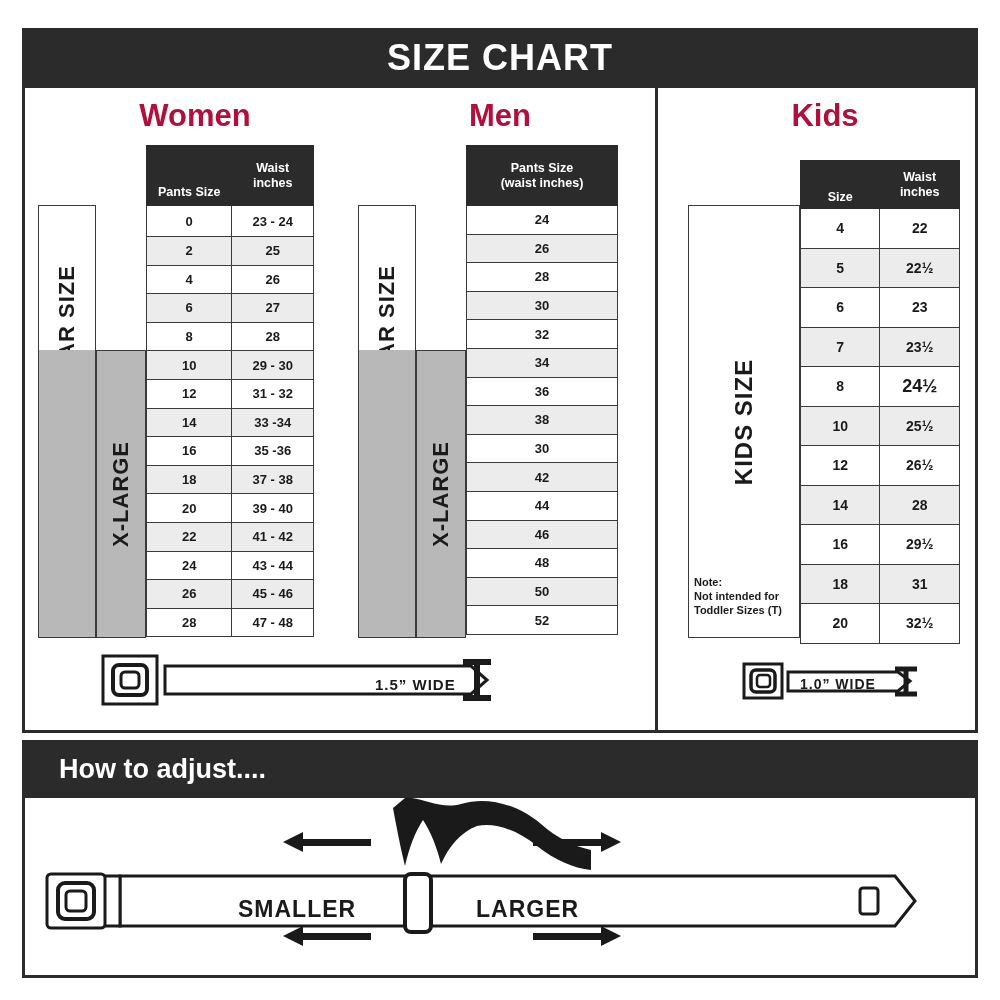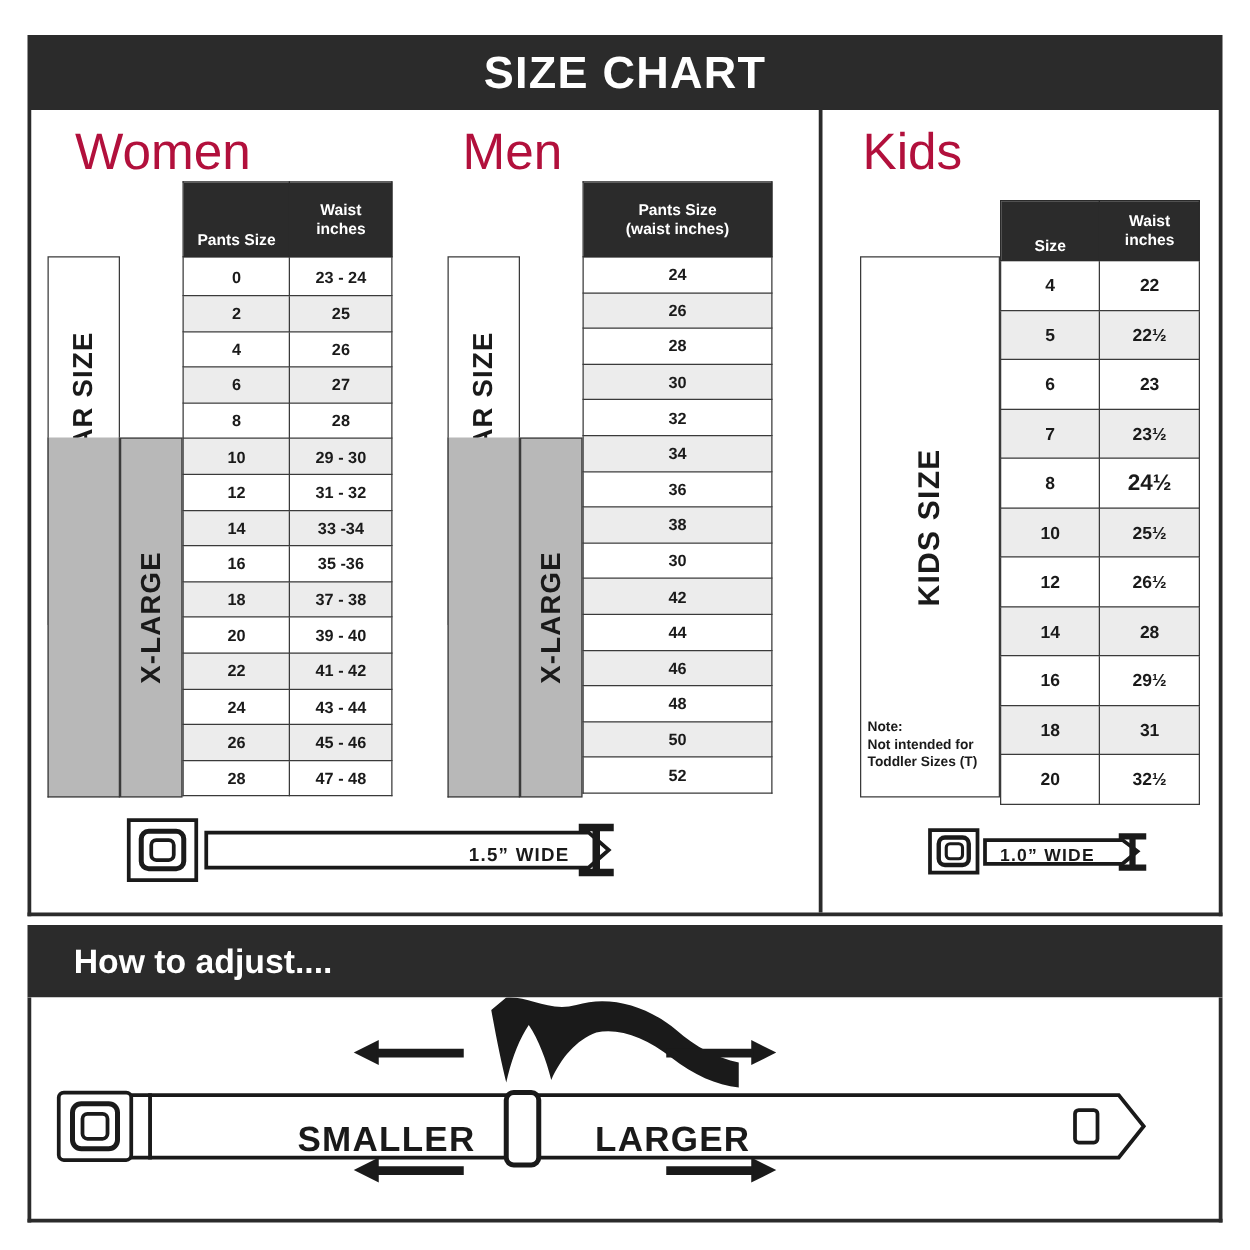--- a/index.html
+++ b/index.html
@@ -41,23 +41,24 @@
     background: #ffffff;
   }
   .divider-v {
     position: absolute;
     top: 0; bottom: 0;
     width: 3px; background: #2b2b2b;
   }
 
   .section-head {
     position: absolute;
+    text-align: center;
     color: #b2103c;
-    font-size: 41px;
-    font-weight: normal;
+    font-size: 31px;
+    font-weight: bold;
   }
 
   
   .tbl {
     position: absolute;
     border-collapse: collapse;
     font-size: 13px;
   }
   .tbl td, .tbl th {
     border: 1px solid #3a3a3a;
@@ -122,21 +123,21 @@
   .howto-panel {
     position: absolute;
     left: 22px; top: 798px;
     width: 956px; height: 180px;
     background: #ffffff;
     border: 3px solid #2b2b2b;
     border-top: none;
   }
   .adj-text {
     position: absolute;
-    font-size: 28px;
+    font-size: 23px;
     font-weight: bold;
     color: #1a1a1a;
     letter-spacing: 1px;
   }
 </style>
 </head>
 <body>
 
 <div id="page">
 

